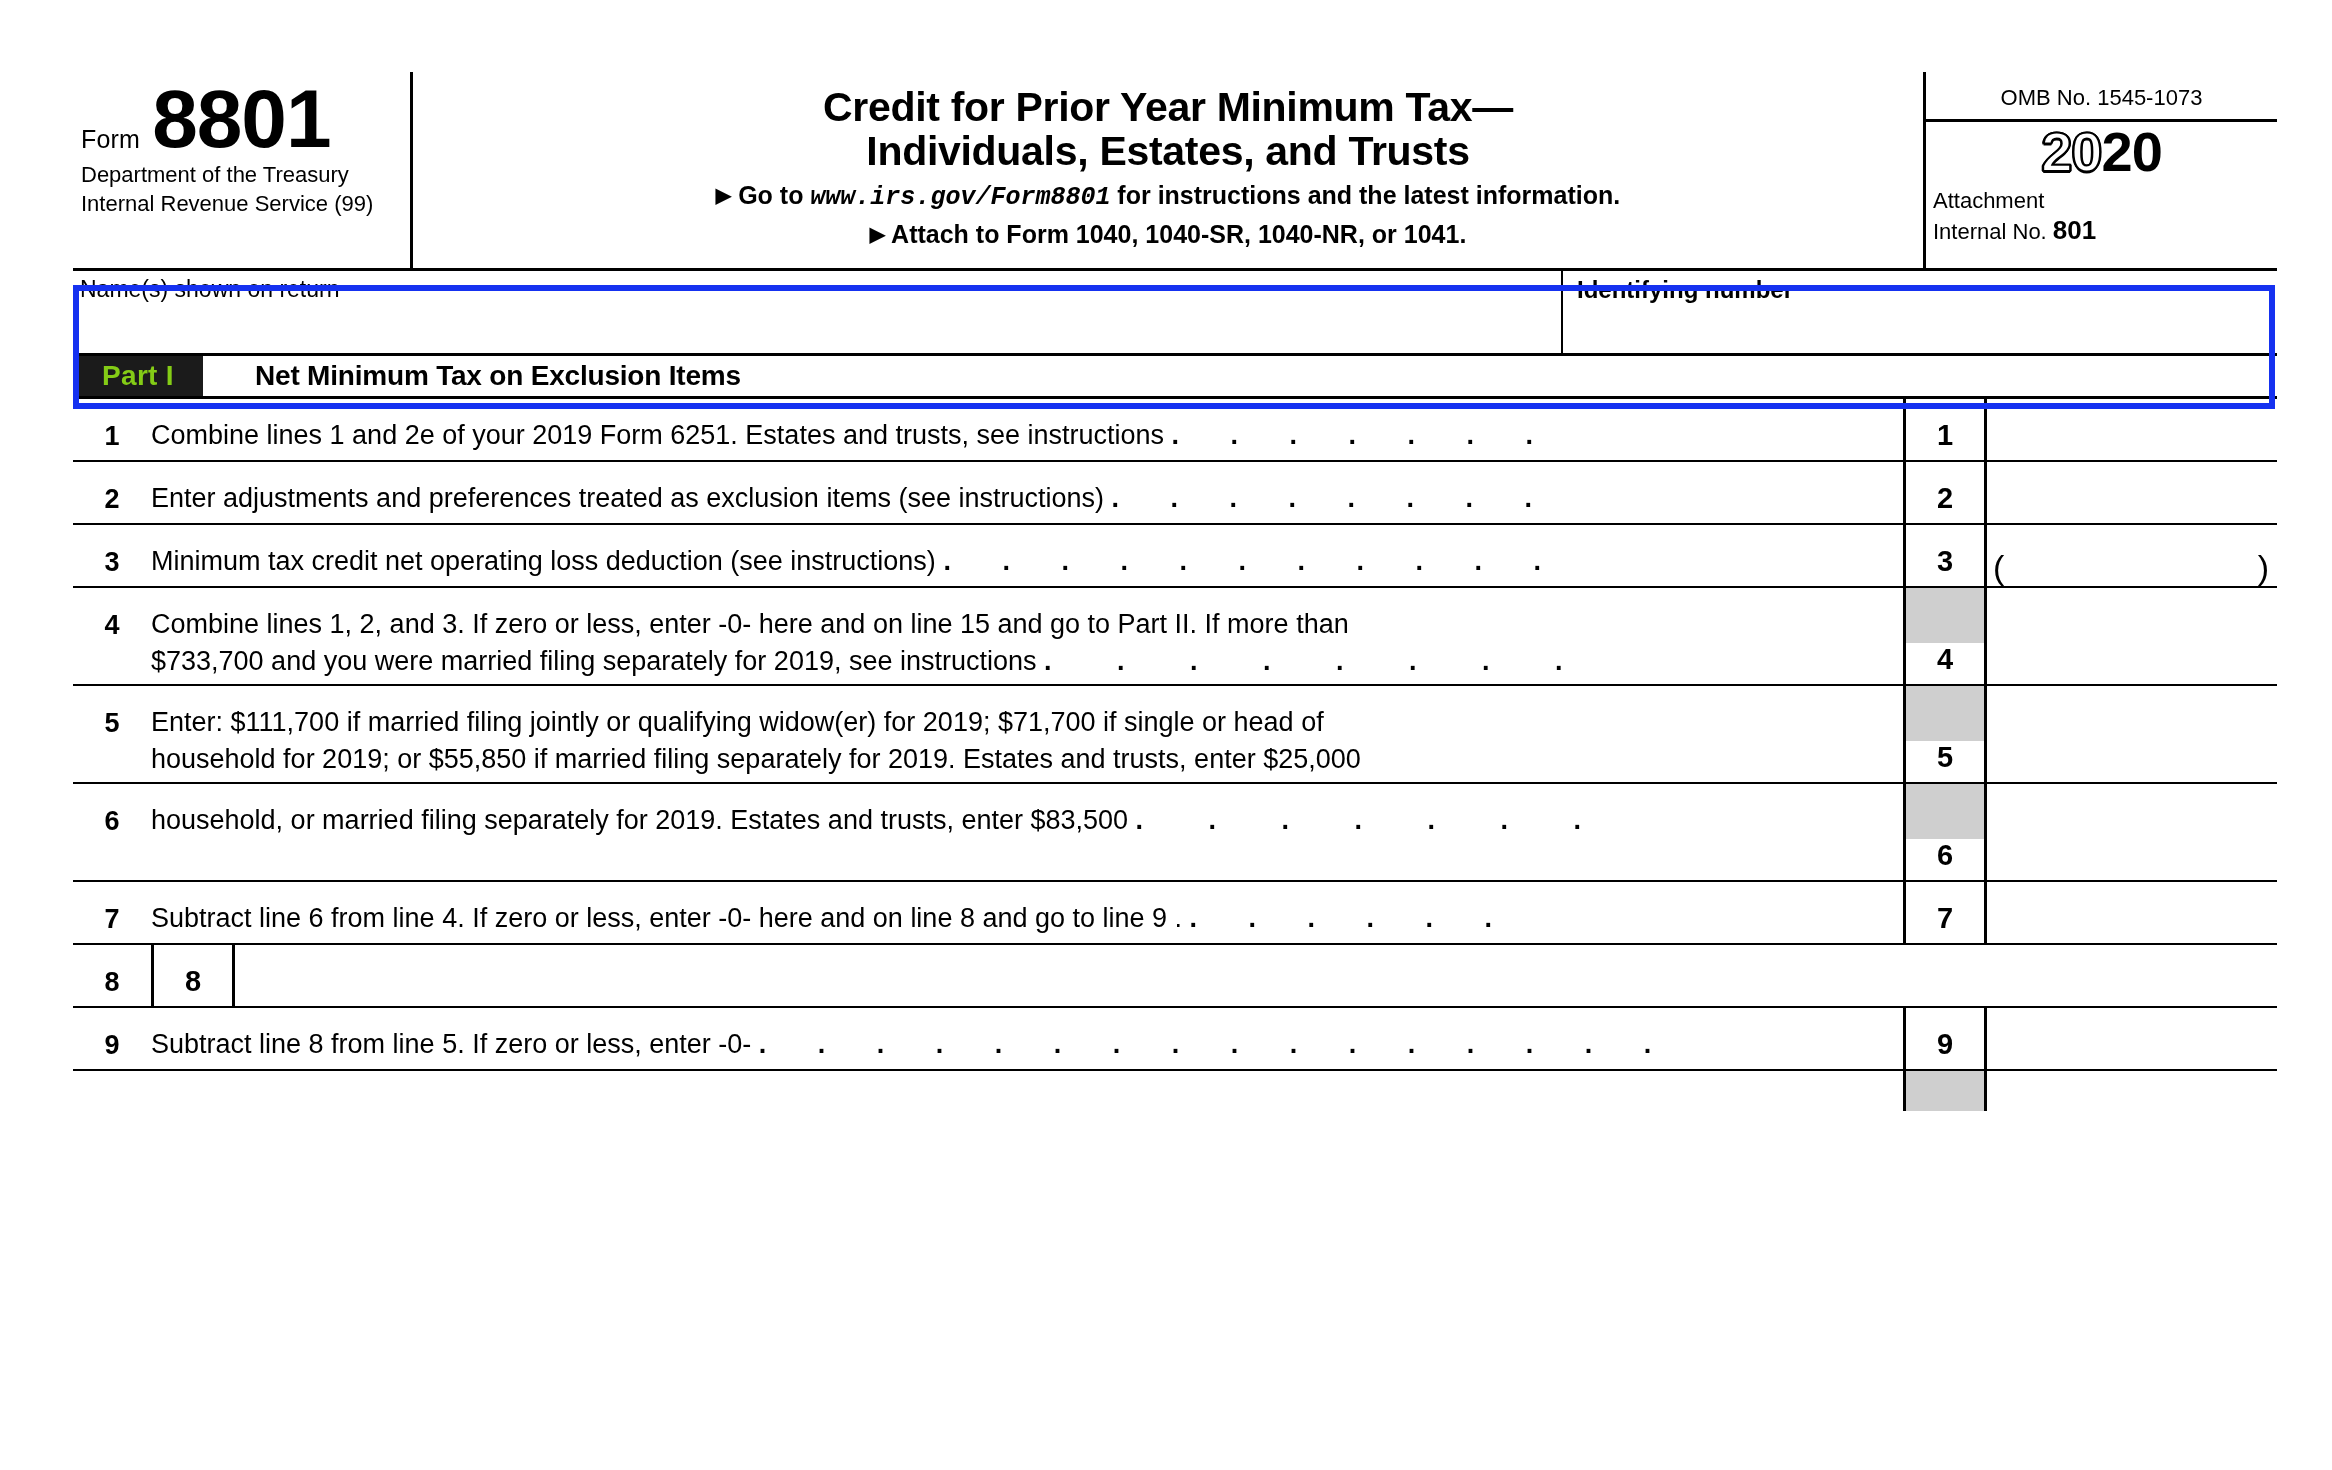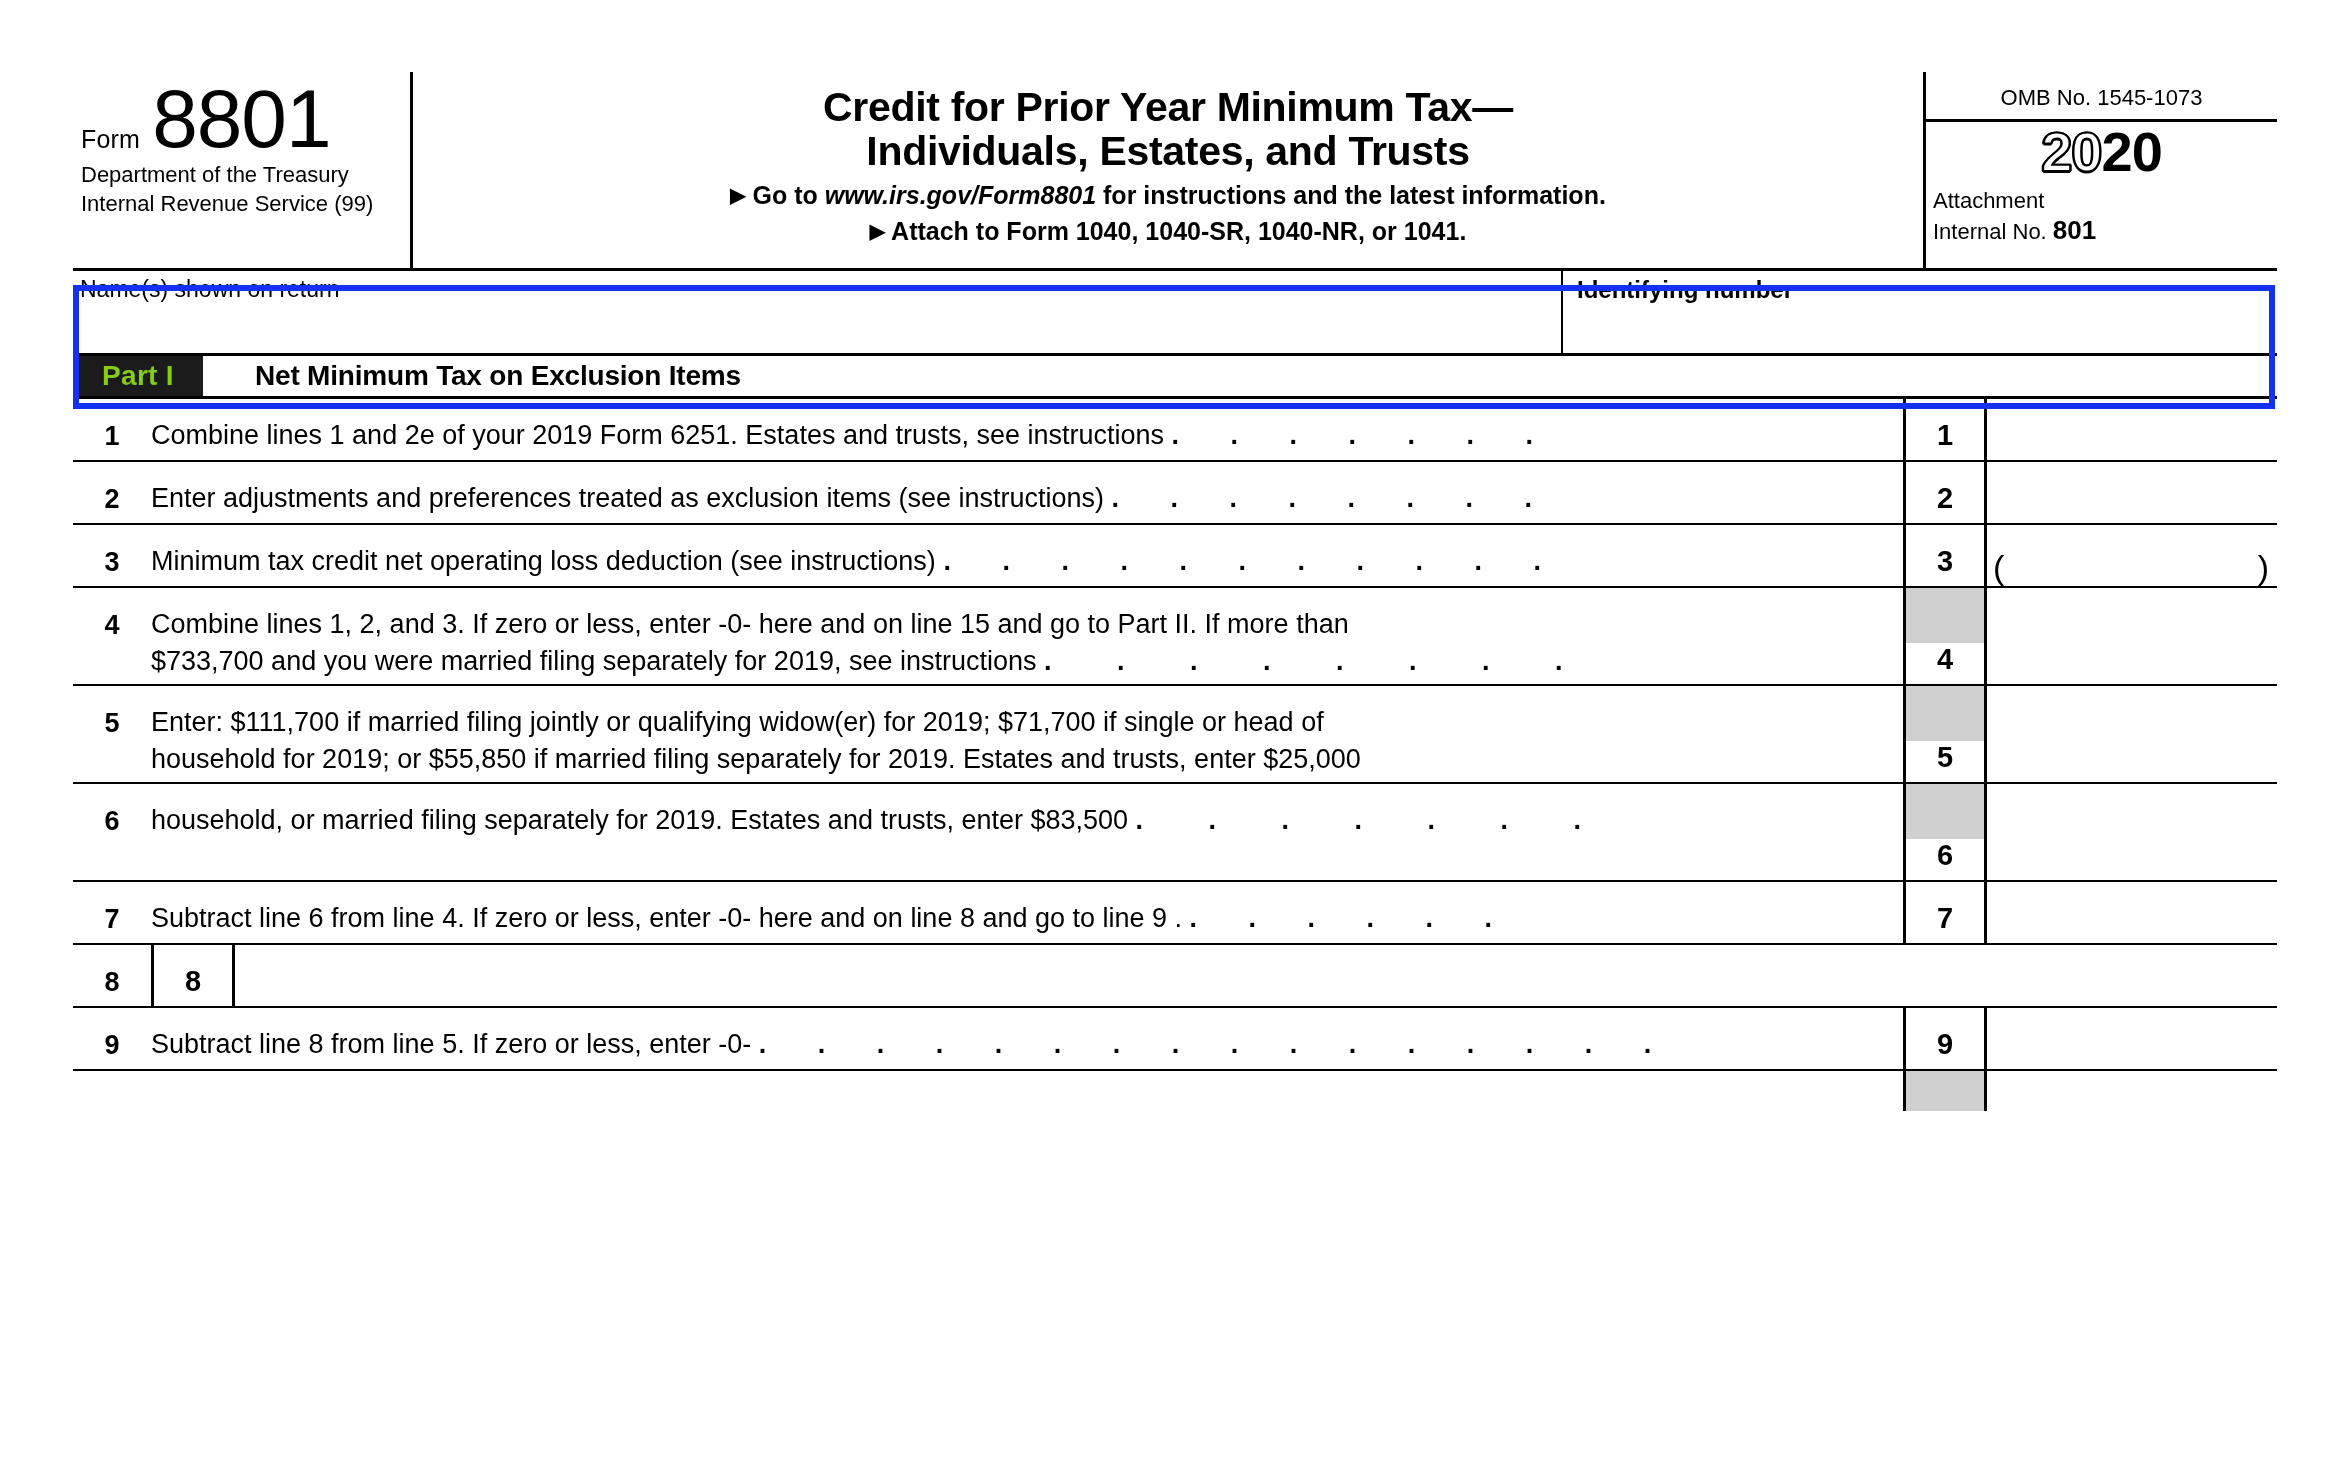--- a/index.html
+++ b/index.html
@@ -56,21 +56,21 @@
     align-items: flex-end;
   }
   .lbl-form {
     font-size: 25px;
     letter-spacing: .2px;
     margin-right: 12px;
   }
   .form-number {
     font-family: "Liberation Sans", sans-serif;
     font-size: 82px;
-    font-weight: normal;
+    font-weight: bold;
     line-height: .85;
     letter-spacing: -1px;
   }
   .dept {
     position: absolute;
     left: 8px;
     top: 88px;
     font-size: 22px;
     line-height: 1.32;
     width: 320px;
@@ -89,21 +89,21 @@
     font-weight: bold;
     line-height: 1.07;
     letter-spacing: -.3px;
   }
   .title-sub {
     font-size: 25px;
     font-weight: bold;
     line-height: 1.22;
     margin-top: 6px;
   }
-  .title-sub i { font-style: italic; }
+  .title-sub i { font-style: italic; font-family: Liberation Mono, monospace; }
   .arrow { font-size: 20px; position: relative; top: -2px; }
 
   .hdr-right {
     width: 354px;
     position: relative;
     border-left: 3px solid #000;
     box-sizing: border-box;
   }
   .omb {
     font-size: 22px;

